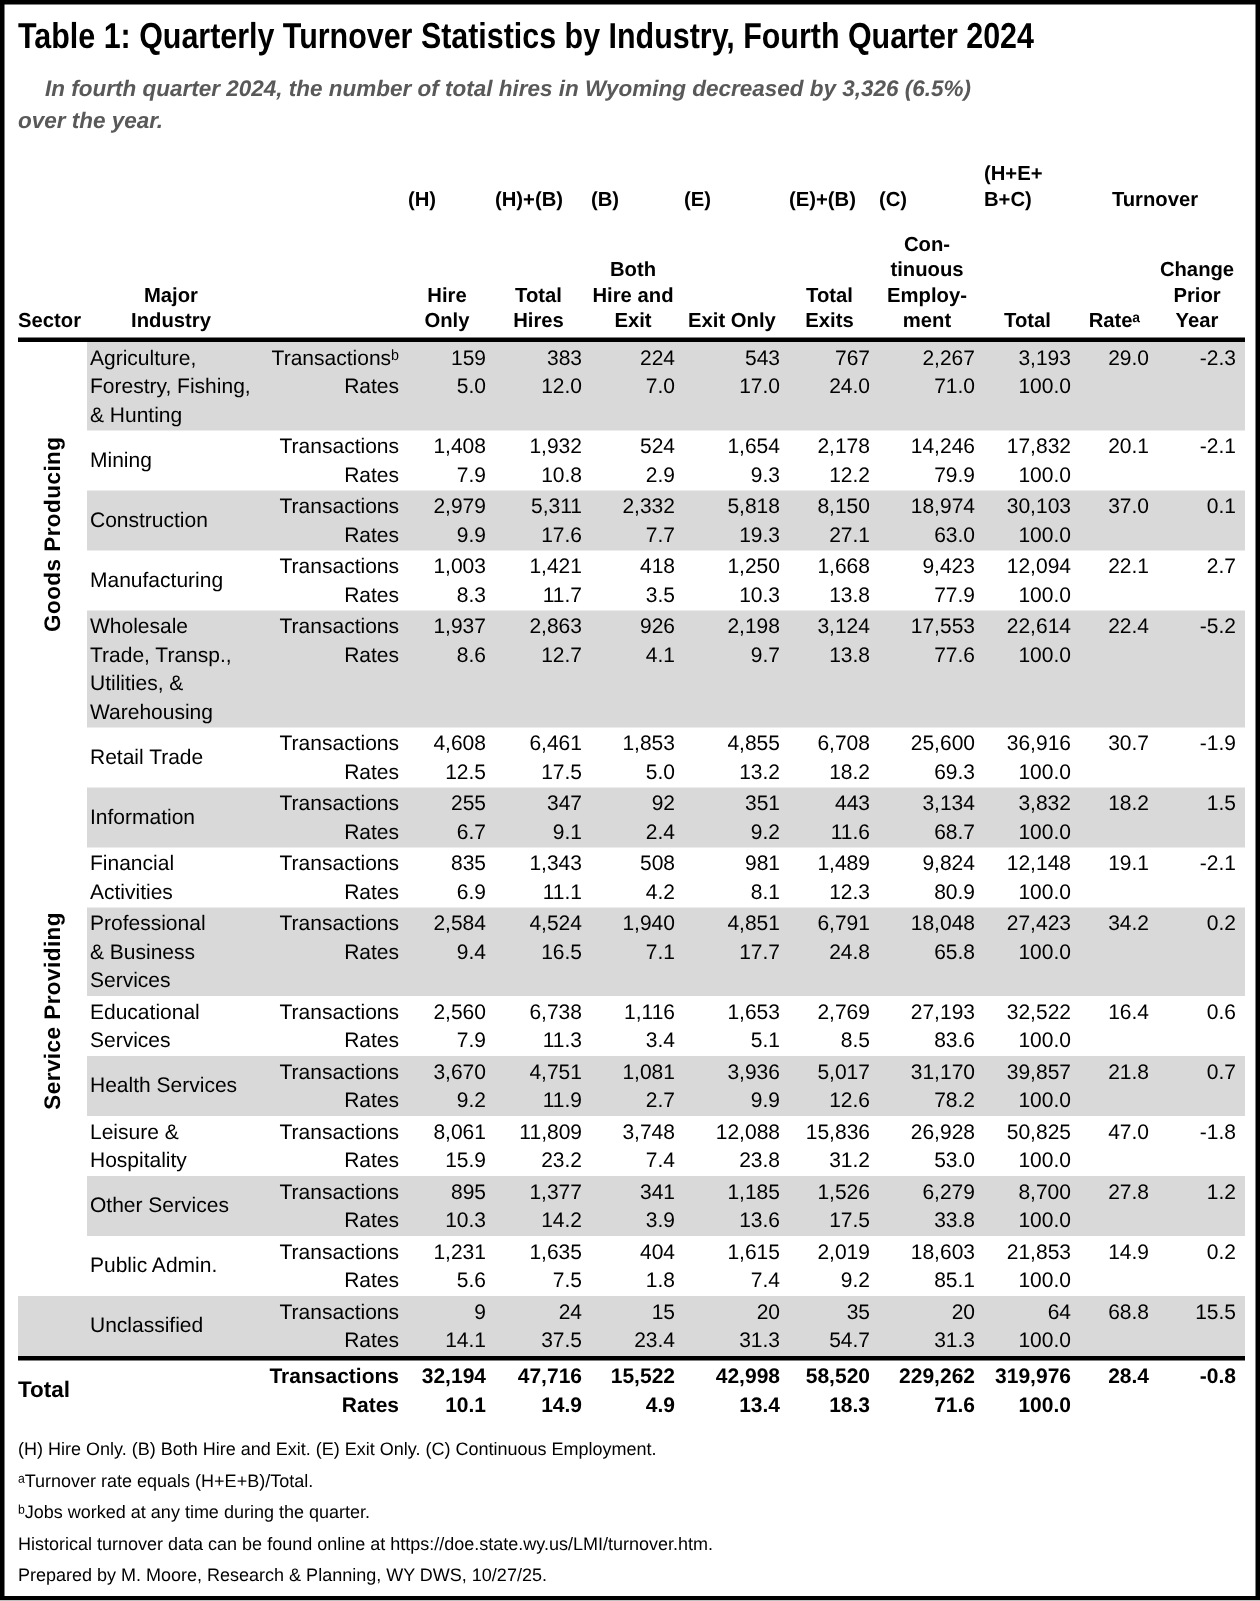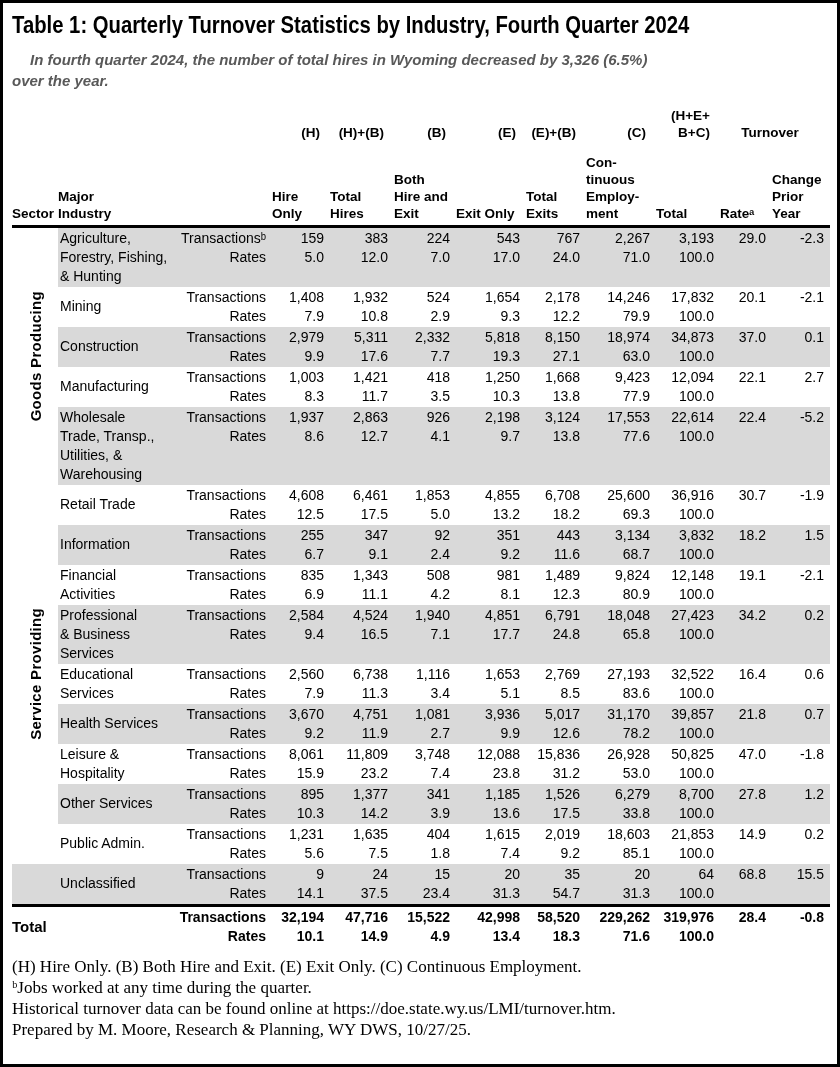--- a/index.html
+++ b/index.html
@@ -29,40 +29,40 @@
   table.ttable {
     border-collapse: collapse; table-layout: fixed;
     width: 818px; font-size: 14px; line-height: 19px;
   }
   thead td {
     font-weight: 700; vertical-align: bottom;
     font-size: 13.5px; line-height: 17px;
     padding: 0 6px 3px 0;
   }
   thead { border-bottom: 3px solid #000; }
-  .th-code   { text-align: right; white-space: pre-line; height: 36px; padding-right: 10px; }
-  .th-label  { text-align: left;  white-space: pre-line; height: 82px; }
+  .th-code   { text-align: left; white-space: pre-line; height: 36px; padding-right: 10px; }
+  .th-label  { text-align: center;  white-space: pre-line; height: 82px; }
   .th-sector { text-align: right; padding-left: 0; }
   .th-industry { }
   .th-turnover { text-align: center; }
   tbody td { vertical-align: top; padding: 1px 6px 1px 0; }
   td.industry { white-space: pre-line; vertical-align: middle; text-align: left; padding-left: 2px; }
   td.num { text-align: right; }
   td.rowlabel { text-align: right; }
   tbody tr.shaded td { background: #d9d9d9; }
   tbody td.sector-cell, tbody tr.shaded td.sector-cell { background: #fff; text-align: center; vertical-align: middle; padding: 0; }
   .vlabel {
     writing-mode: vertical-rl; transform: rotate(180deg);
     font-weight: 700; font-size: 15px; letter-spacing: 0.3px;
     margin: 0 auto;
   }
   tfoot td { font-weight: 700; border-top: 3px solid #000; vertical-align: top; padding: 1px 6px 1px 0; }
   td.total-label { vertical-align: middle; text-align: left; padding-left: 0; font-size: 15px; }
   tfoot td.rowlabel, tfoot td.num { font-size: 14px; }
-  .footnotes { margin-top: 9px; font-size: 17px; line-height: 21px; font-family: Liberation Serif, serif; }
+  .footnotes { margin-top: 9px; font-size: 12px; line-height: 21px; }
   .footnotes p { margin: 0; }
 </style>
 </head>
 <body>
 
 <div class="page">
   <h1 class="title">Table 1: Quarterly Turnover Statistics by Industry, Fourth Quarter 2024</h1>
   <p class="subtitle">In fourth quarter 2024, the number of total hires in Wyoming decreased by 3,326 (6.5%)
 over the year.</p>
 
@@ -236,21 +236,21 @@
           </td>
           <td class="num">
             <div>8,150</div>
             <div>27.1</div>
           </td>
           <td class="num">
             <div>18,974</div>
             <div>63.0</div>
           </td>
           <td class="num">
-            <div>34,873</div>
+            <div>30,103</div>
             <div>100.0</div>
           </td>
           <td class="num">
             <div>37.0</div>
             <div></div>
           </td>
           <td class="num">
             <div>0.1</div>
             <div></div>
           </td>
@@ -826,17 +826,18 @@
         <td class="num">
             <div>-0.8</div>
             <div></div>
           </td>
       </tr>
     </tfoot>
   </table>
 
   <div class="footnotes">
     <p>(H) Hire Only. (B) Both Hire and Exit. (E) Exit Only. (C) Continuous Employment.</p>
+    <p>ᵃTurnover rate equals (H+E+B)/Total.</p>
     <p>ᵇJobs worked at any time during the quarter.</p>
     <p>Historical turnover data can be found online at https://doe.state.wy.us/LMI/turnover.htm.</p>
     <p>Prepared by M. Moore, Research &amp; Planning, WY DWS, 10/27/25.</p>
   </div>
 </div>
 
 </body></html>

